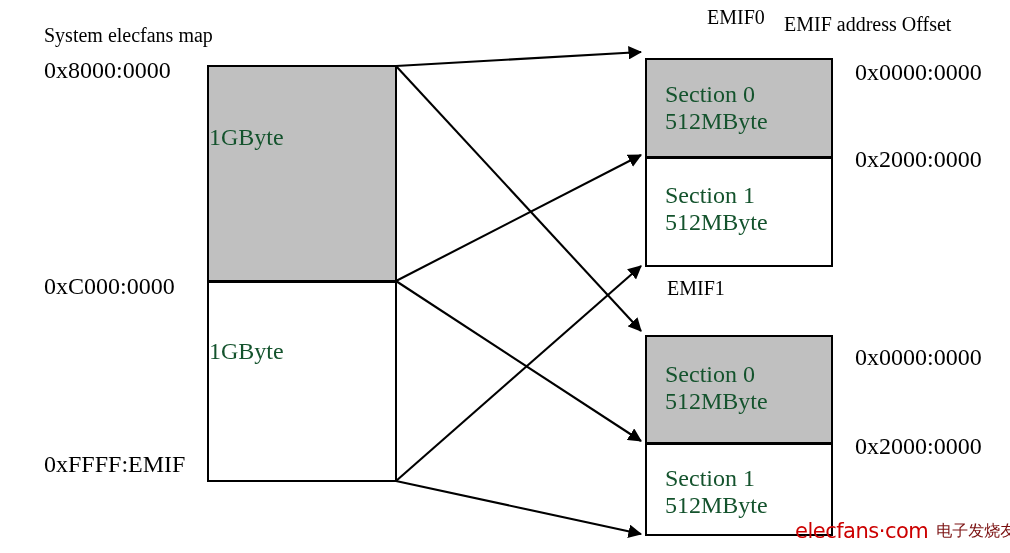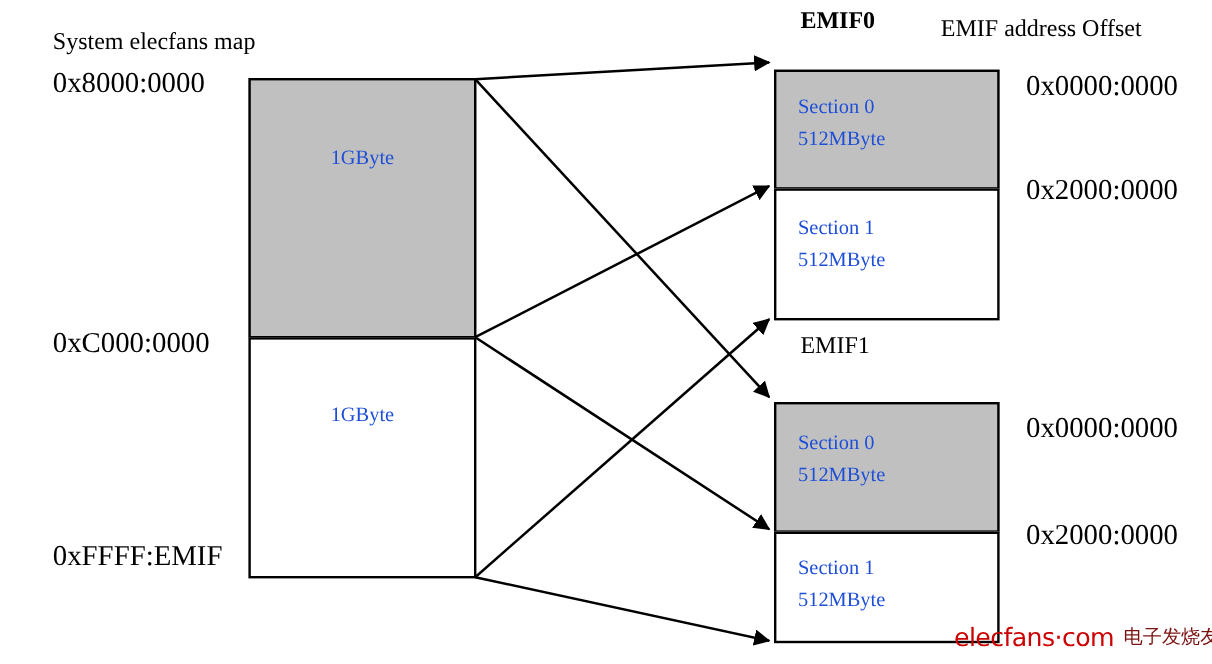--- a/index.html
+++ b/index.html
@@ -28,29 +28,29 @@
   .box {
     position: absolute;
     box-sizing: border-box;
     border: 2px solid #000000;
     background: #ffffff;
   }
   .box.filled { background: #c0c0c0; }
   .box .btext {
     position: absolute;
     left: 18px;
-    color: #1d4ed8;
-    font-size: 17px;
+    color: #14532d;
+    font-size: 24px;
     line-height: 1.35;
     white-space: nowrap;
   }
   .box .btext.centered {
     left: 0;
     right: 0;
-    text-align: center;
+    text-align: left;
   }
 
   svg.arrows {
     position: absolute;
     left: 0;
     top: 0;
     width: 1010px;
     height: 553px;
     overflow: visible;
     pointer-events: none;
@@ -79,21 +79,21 @@
     font-family: "DejaVu Sans", sans-serif;
   }
 </style>
 </head>
 <body>
 
 <div id="canvas">
 
   <div class="lbl lbl-20" style="left:44px; top:25px;">System elecfans map</div>
 
-  <div class="lbl lbl-20" style="left:667px; top:7px;font-weight:bold;">EMIF0</div>
+  <div class="lbl lbl-20" style="left:707px; top:7px;">EMIF0</div>
 
   <div class="lbl lbl-20" style="left:667px; top:278px;">EMIF1</div>
 
   <div class="lbl lbl-20" style="left:784px; top:14px;font-family:Liberation Serif, serif;">EMIF address Offset</div>
 
   <div class="lbl lbl-19" style="left:44px; top:58px;">0x8000:0000</div>
 
   <div class="lbl lbl-19" style="left:44px; top:274px;">0xC000:0000</div>
 
   <div class="lbl lbl-19" style="left:44px; top:452px;">0xFFFF:EMIF</div>

